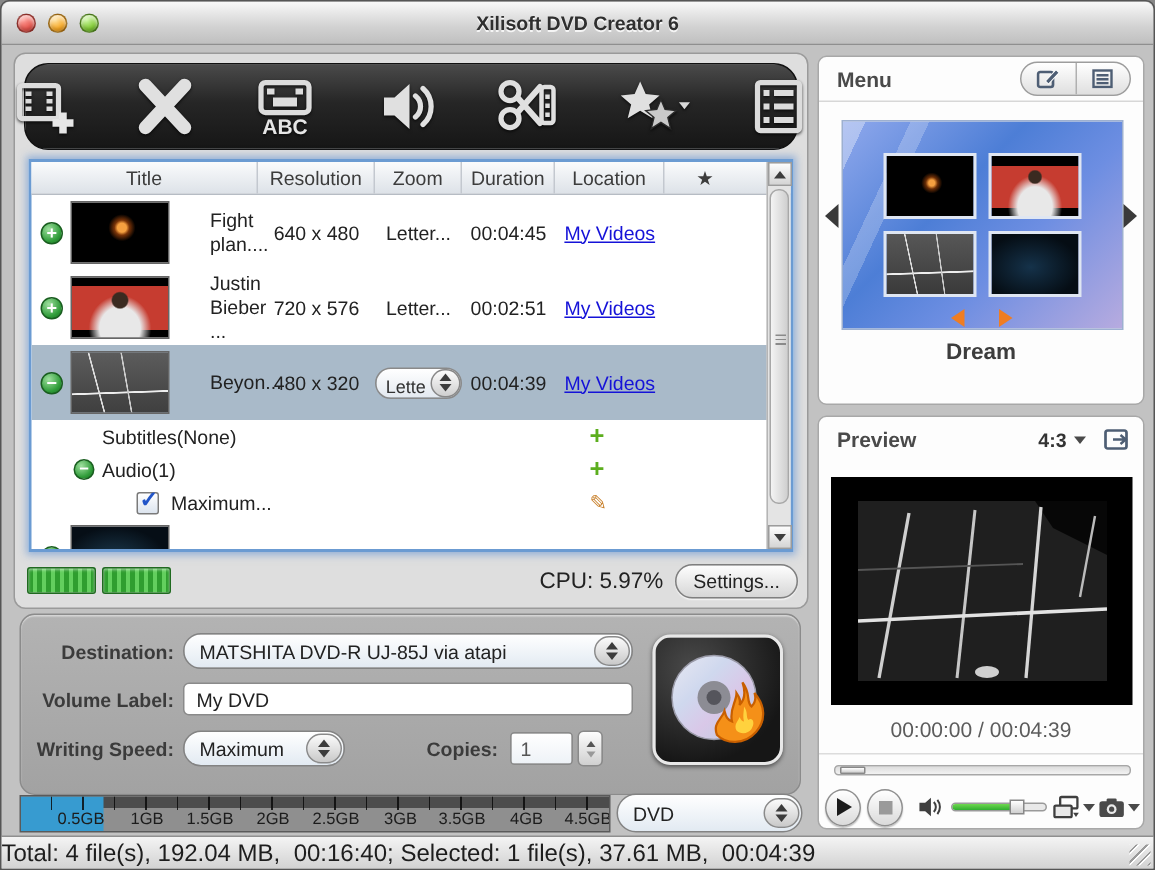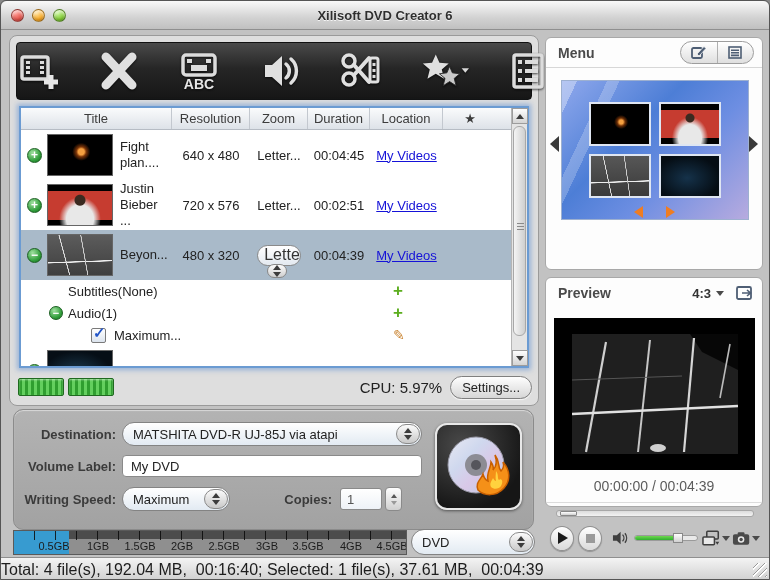--- a/index.html
+++ b/index.html
@@ -14,23 +14,23 @@
   .light { width:13px; height:13px; border-radius:50%; border:1px solid rgba(0,0,0,.35);
     box-shadow:inset 0 2px 3px rgba(255,255,255,.7), inset 0 -2px 2px rgba(0,0,0,.15); }
   .light.red { background:radial-gradient(circle at 35% 30%, #ff9a93, #e3544c 60%, #b03028); }
   .light.yellow { background:radial-gradient(circle at 35% 30%, #ffe09a, #f5a623 60%, #c77d12); }
   .light.green { background:radial-gradient(circle at 35% 30%, #c8f59a, #7fc832 60%, #4e8f1c); }
   .title-text { font-size:13px; font-weight:bold; color:#2f2f2f; text-shadow:0 1px 0 rgba(255,255,255,.8); }
 
   
   .left-panel { position:absolute; left:8px; top:34px; width:530px; height:371px;
     background:#dedede; border:1px solid #9a9a9a; border-radius:8px; }
-  .toolbar { position:absolute; left:6px; top:6px; width:516px; height:58px; border-radius:4px;
+  .toolbar { position:absolute; left:6px; top:6px; width:516px; height:58px; border-radius:16px;
     background:linear-gradient(#4a4a4a,#262626 45%,#161616); border:1px solid #111;
-    display:flex; align-items:center; justify-content:flex-start; gap:38px; }
+    display:flex; align-items:center; justify-content:center; gap:38px; }
   .tb-btn { width:48px; height:46px; display:flex; align-items:center; justify-content:center; }
   .tb-btn svg { filter:drop-shadow(0 1px 1px rgba(0,0,0,.7)); }
 
   
   .table { position:absolute; left:9px; top:70px; width:510px; height:262px; background:#fff;
     border:2px solid #6b9bd2; box-shadow:0 0 5px 2px rgba(90,140,210,.55); }
   .thead { display:flex; height:22px; background:linear-gradient(#fafbfc,#dde2e8); border-bottom:1px solid #b6bcc4;
     font-size:13px; color:#3c3c3c; }
   .th { display:flex; align-items:center; justify-content:center; border-right:1px solid #c3c8cf; }
   .c0{width:151px}.c1{width:78px}.c2{width:58px}.c3{width:62px}.c4{width:73px}.c5{width:54px;border-right:none}
@@ -48,34 +48,34 @@
   .thumb.redperson { background:
       radial-gradient(circle at 50% 38%, #3a2a20 0 5px, transparent 6px),
       radial-gradient(ellipse at 50% 85%, #e8e8e8 0 30%, transparent 46%),
       linear-gradient(#000 0 14%, #c63c30 14% 88%, #000 88%); }
   .thumb.graygrid { background:
       linear-gradient(75deg, transparent 28%, #ddd 28.5% 29.5%, transparent 30%),
       linear-gradient(80deg, transparent 55%, #ccc 55.5% 56.5%, transparent 57%),
       linear-gradient(178deg, transparent 64%, #eee 65% 67%, transparent 68%),
       linear-gradient(#5c5c5c,#3f3f3f); }
   .thumb.darkblue { background:radial-gradient(ellipse at 45% 60%, #1d3d52, #060e16 70%); }
-  .title-cell { line-height:1.25; }
+  .title-cell { line-height:1.25;margin-left:20px; }
   .link { color:#1512d8; text-decoration:underline; cursor:pointer; }
   .sub-indent1 { margin-left:47px; }
   .sub-indent-audio { margin-left:28px; }
   .minus-small { width:14px; height:14px; border-radius:50%; margin-right:5px;
     background:radial-gradient(circle at 35% 30%, #9fe09f, #2e9b38 65%, #1c6e24); border:1px solid #1a5e20;
     color:#fff; font-size:11px; font-weight:bold; line-height:12px; text-align:center; }
   .addplus { position:absolute; left:372px; color:#5cae1e; font-size:17px; font-weight:bold; text-shadow:0 1px 0 #fff; }
   .pencil { position:absolute; left:372px; color:#c9822e; font-size:14px; }
   .checkbox { width:15px; height:15px; border:1px solid #7a7a7a; border-radius:2px; background:linear-gradient(#fff,#dce4ee);
     margin:0 8px 0 70px; position:relative; flex:none; }
   .checkbox::after { content:"✓"; position:absolute; left:1px; top:-5px; color:#2255c8; font-weight:bold; font-size:15px; }
-  .zoom-stepper { display:flex; align-items:flex-start; height:21px; background:linear-gradient(#fff,#e3e9f0);
-    border:1px solid #8a8a8a; border-radius:11px; padding-left:6px; font-size:16px; color:#333;flex-direction:column; }
+  .zoom-stepper { display:flex; align-items:flex-end; height:21px; background:linear-gradient(#fff,#e3e9f0);
+    border:1px solid #8a8a8a; border-radius:11px; padding-left:6px; font-size:12px; color:#333; }
   .zoom-stepper .knob { margin-left:3px; width:20px; height:19px; border-radius:10px; border:1px solid #888;
     background:linear-gradient(#fcfcfc,#cfcfcf); display:flex; flex-direction:column; align-items:center; justify-content:center; gap:2px; }
   .tri-up { width:0;height:0;border-left:4px solid transparent;border-right:4px solid transparent;border-bottom:5px solid #3c3c3c; }
   .tri-down { width:0;height:0;border-left:4px solid transparent;border-right:4px solid transparent;border-top:5px solid #3c3c3c; }
 
   
   .scrollbar { position:absolute; right:0; top:0; width:16px; height:258px; background:#e4e4e4; border-left:1px solid #b5b5b5; }
   .sb-btn { position:absolute; left:0; width:16px; height:16px; background:linear-gradient(#fdfdfd,#d4d4d4);
     border:1px solid #9c9c9c; display:flex; align-items:center; justify-content:center; }
   .sb-up { top:0; } .sb-down { bottom:0; }
@@ -159,21 +159,21 @@
   .mthumb.darkblue { background:radial-gradient(ellipse at 45% 55%, #15324a, #050d14 72%); }
   .menu-arrow { position:absolute; top:98px; width:0; height:0; border-top:8px solid transparent; border-bottom:8px solid transparent; }
   .menu-arrow.left { left:4px; border-right:9px solid #3a3a3a; }
   .menu-arrow.right { right:4px; border-left:9px solid #3a3a3a; }
   .nav-orange { position:absolute; top:168px; width:0; height:0; border-top:6px solid transparent; border-bottom:6px solid transparent; }
   .nav-orange.left { left:88px; border-right:9px solid #ef7d22; }
   .nav-orange.right { left:120px; border-left:9px solid #ef7d22; }
   .template-name { position:absolute; left:0; top:188px; width:100%; text-align:center;
     font-size:15px; font-weight:bold; color:#3d3d3d; }
 
-  .preview-box { left:544px; top:276px; width:218px; height:230px; }
+  .preview-box { left:544px; top:276px; width:218px; height:276px; }
   .aspect-ctl { margin-left:auto; margin-right:10px; display:flex; align-items:center; gap:3px; font-size:13px; font-weight:bold; color:#333; }
   .video-frame { position:absolute; left:8px; top:40px; width:201px; height:152px; background:#000;
     display:flex; align-items:center; justify-content:center; }
   .time-text { position:absolute; left:0; top:200px; width:100%; text-align:center; font-size:14px; color:#5c5c5c; }
   .ctl-divider { position:absolute; left:0; top:224px; width:100%; border-top:1px solid #dcdcdc; }
   .seek { position:absolute; left:10px; top:232px; width:198px; height:7px; border:1px solid #a7a7a7; border-radius:3px;
     background:linear-gradient(#dcdcdc,#f2f2f2); }
   .seek-thumb { position:absolute; left:3px; top:0; width:17px; height:5px; background:linear-gradient(#fff,#cfcfcf); border:0.5px solid #888; border-radius:1px; }
   .controls { position:absolute; left:4px; top:246px; width:212px; height:28px; display:flex; align-items:center; }
   .round-btn { width:25px; height:25px; border-radius:50%; border:1px solid #8f8f8f; background:linear-gradient(#ffffff,#dadada);
@@ -481,20 +481,21 @@
     <div class="menu-preview">
       <div class="mthumb flame"></div>
       <div class="mthumb redperson"></div>
       <div class="mthumb graygrid"></div>
       <div class="mthumb darkblue"></div>
     </div>
     <div class="nav-orange left"></div>
     <div class="nav-orange right"></div>
     <div class="menu-arrow left"></div>
     <div class="menu-arrow right"></div>
+    <div class="template-name">Dream</div>
   </div>
 
   <div class="side-box preview-box">
     <div class="box-header" style="border-bottom:none;">
       <span class="box-title">Preview</span>
       <div class="aspect-ctl">
         <span>4:3</span>
         <span class="dd-arrow"></span>
       </div>
       <svg width="18" height="16" viewBox="0 0 18 16">

